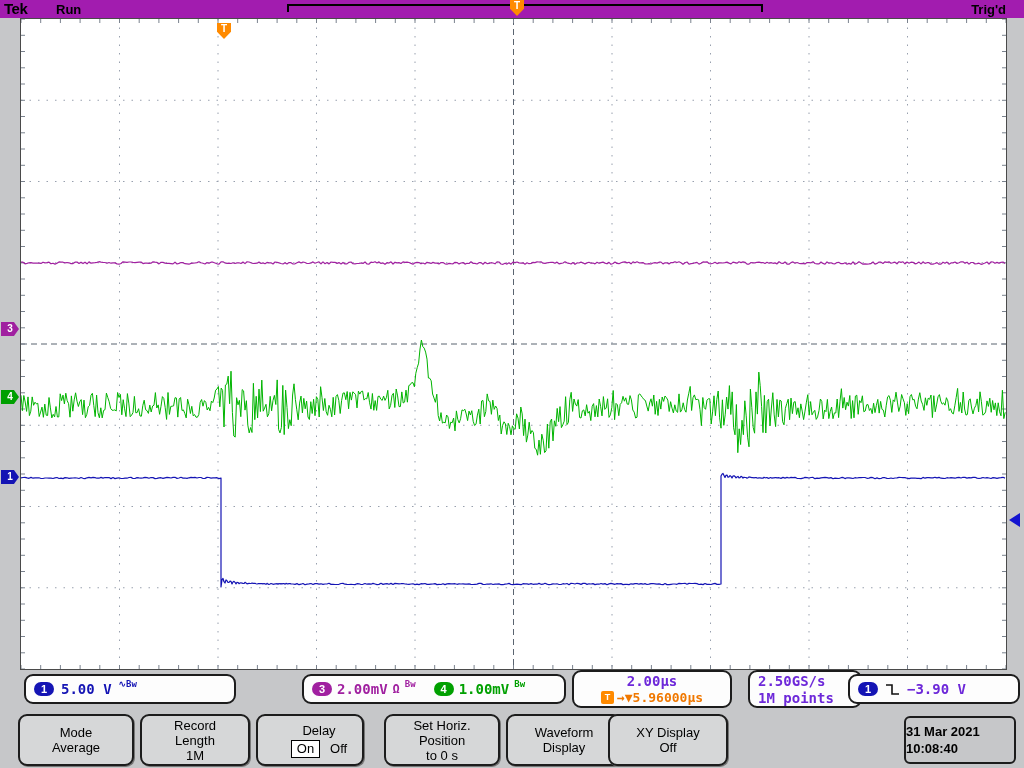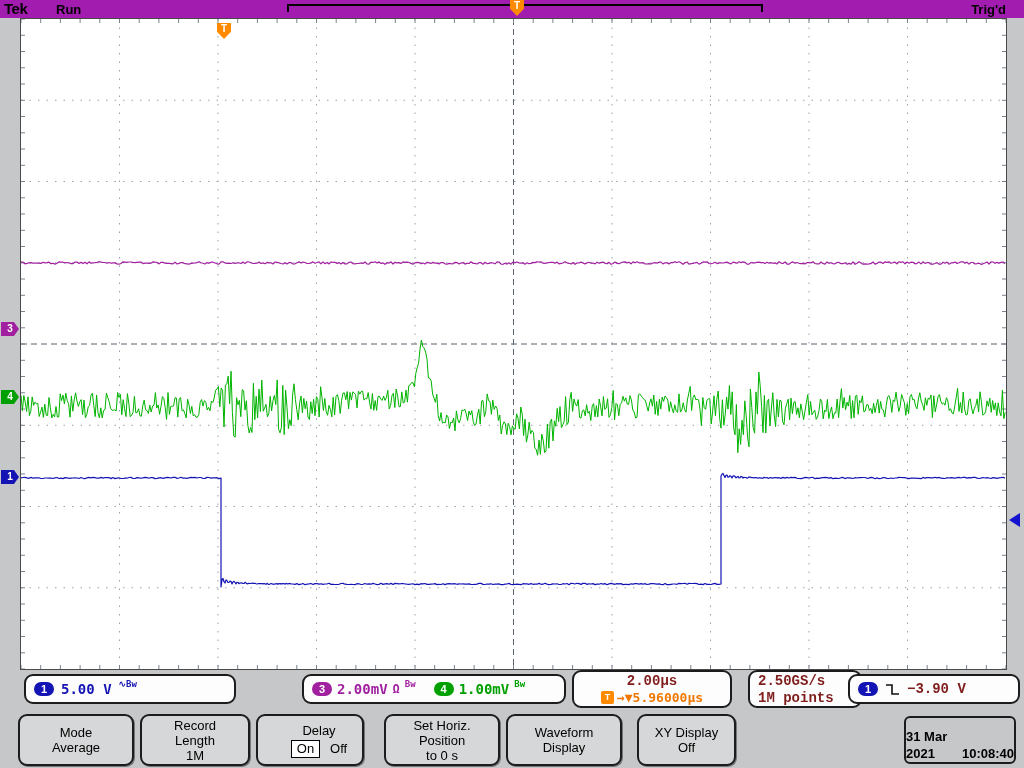--- a/index.html
+++ b/index.html
@@ -34,32 +34,32 @@
   .bg1{background:#1414b4;}
   .bg3{background:#a020a0;}
   .bg4{background:#00a000;}
   .txt-ch1{color:#1414b4;}
   .txt-ch3{color:#a020a0;}
   .txt-ch4{color:#00a000;}
   .tiny{font-size:9px;align-self:flex-start;margin-top:3px;}
   .ohm{font-size:12px;}
   .hrow{display:flex;align-items:center;gap:3px;color:#f07800;font-size:13px;}
   .hrow .tsq{width:13px;height:13px;background:#ff8a00;color:#fff;font-size:9px;font-weight:bold;text-align:center;line-height:13px;border-radius:2px;font-family:"Liberation Sans",sans-serif;}
-  .black{color:#7f1d1d;font-family:Liberation Mono, monospace;}
+  .black{color:#6d28d9;}
   
   .mbtn{position:absolute;top:714px;height:52px;background:#d6d7d8;border:2px solid #1c1c1c;border-radius:9px;box-sizing:border-box;display:flex;flex-direction:column;align-items:center;justify-content:center;font-size:13px;color:#000;line-height:15px;box-shadow:1px 1px 0 #777;}
   .m1{left:18px;width:116px;}
   .m2{left:140px;width:110px;}
   .m3{left:256px;width:108px;padding-left:18px;}
   .m4{left:372px;width:116px;margin-left:12px;}
   .m5{left:490px;width:116px;margin-left:16px;}
-  .m6{left:637px;width:99px;}
+  .m6{left:608px;width:120px;}
   .onoff{display:flex;align-items:center;gap:10px;margin-top:2px;}
   .onbox{background:#ffffff;border:1.5px solid #000;padding:0 5px;line-height:16px;}
-  .datebox{position:absolute;left:904px;top:716px;width:112px;height:48px;border:2px solid #1c1c1c;border-radius:6px;box-sizing:border-box;display:flex;flex-direction:row;align-items:flex-end;justify-content:center;font-size:13px;font-weight:bold;color:#000;line-height:17px;background:#c6c7c9;}
+  .datebox{position:absolute;left:904px;top:716px;width:112px;height:48px;border:2px solid #1c1c1c;border-radius:6px;box-sizing:border-box;display:flex;flex-direction:column;align-items:flex-start;justify-content:center;font-size:13px;font-weight:bold;color:#000;line-height:17px;background:#c6c7c9;}
   .edgeicon{display:inline-block;}
 </style>
 </head>
 <body>
 
 <div class="scope">
 
   <div class="topbar">
     <span class="brand">Tek</span>
     <span class="acqstatus">Run</span>

